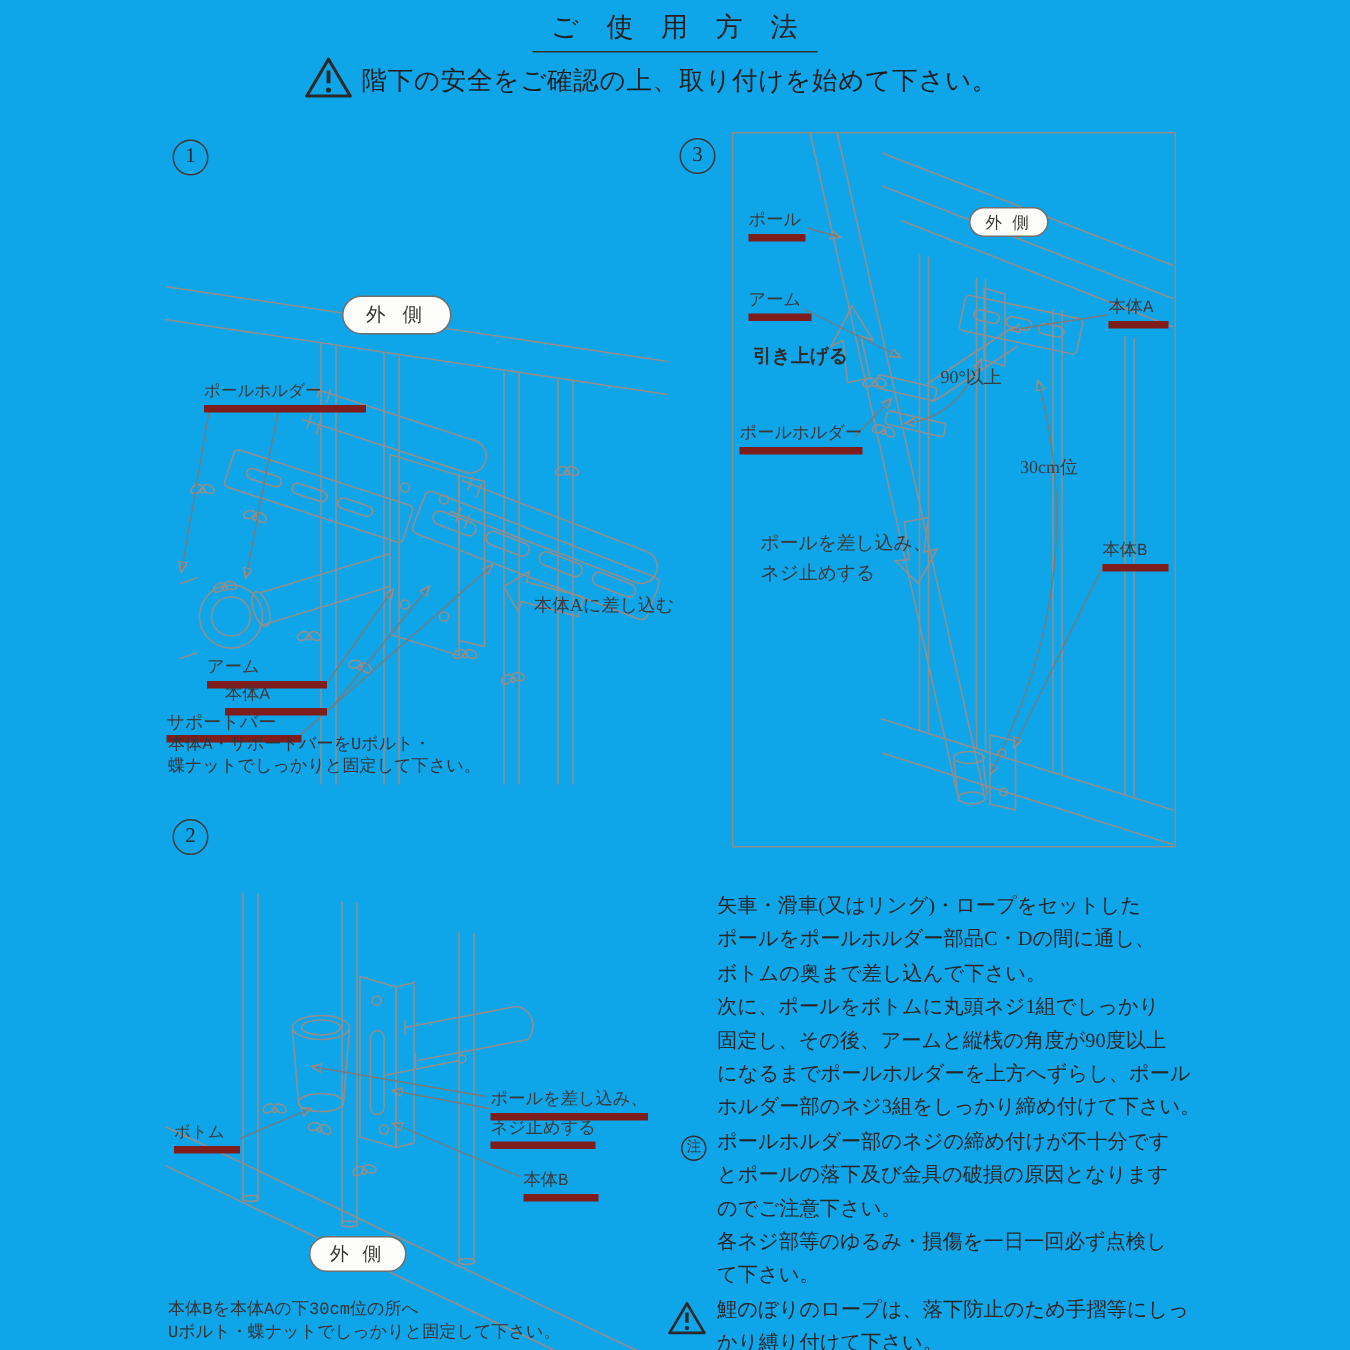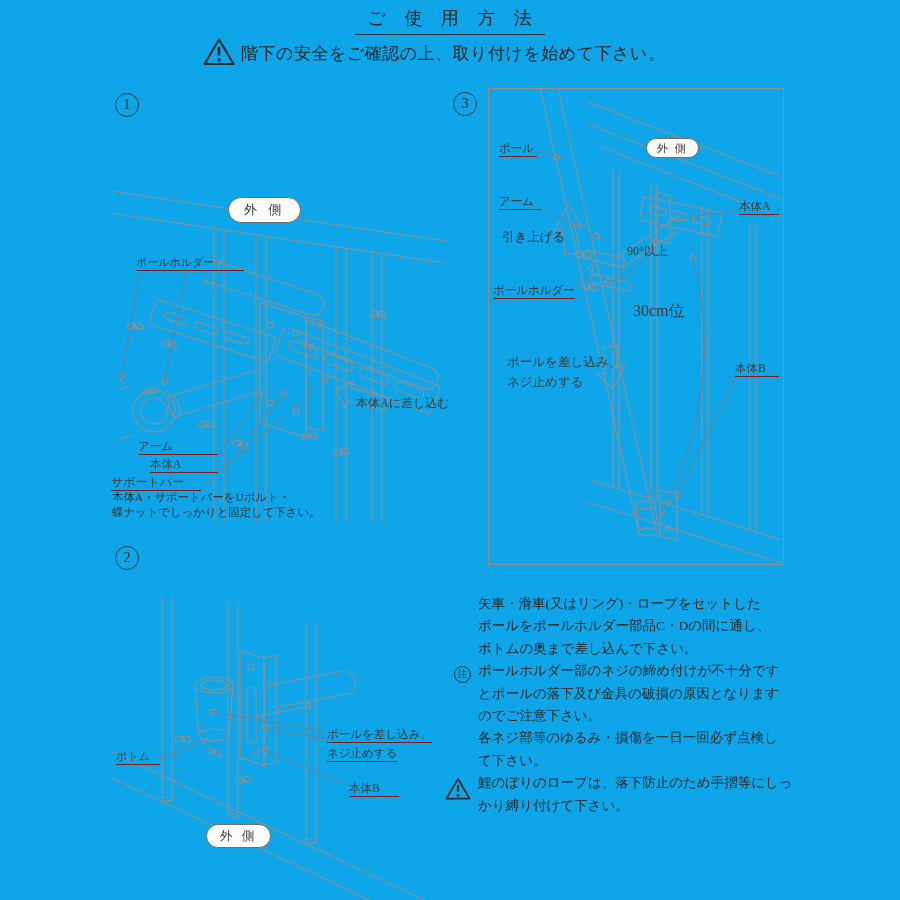--- a/index.html
+++ b/index.html
@@ -11,24 +11,24 @@
   
   .title-wrap{left:0;top:6px;width:900px;text-align:center;}
   .title{display:inline-block;font-size:18px;letter-spacing:7px;color:#222;
          border-bottom:1.6px solid #333;padding:0 6px 4px 12px;}
   .warn-text{left:241px;top:42px;font-size:17px;color:#1d1d1d;letter-spacing:0.5px;}
   
   .stepnum{width:22px;height:22px;border:1.4px solid #3a3a3a;border-radius:50%;
            font-size:14px;line-height:22px;text-align:center;color:#2a2a2a;}
   
   .lbl{font-size:11.5px;color:#3a3a3a;line-height:14px;}
-  .ul{border-bottom:1px solid #7f1d1d;display:inline-block;padding-bottom:1px;}
+  .ul{border-bottom:5px solid #7f1d1d;display:inline-block;padding-bottom:1px;font-family:Liberation Mono, monospace;}
   .oval{border:1.1px solid #6f6f6f;border-radius:18px;background:#fcfcfb;
         color:#333;text-align:right;display:inline-block;}
-  .cap{font-size:11.4px;line-height:15.4px;color:#333;}
+  .cap{font-size:11.4px;line-height:15.4px;color:#333;font-family:Liberation Mono, monospace;}
   
   .frame{left:488px;top:88px;width:294px;height:475px;border:1px solid #8d8d8d;}
   
   .instr{left:441px;top:581px;width:436px;font-size:13.5px;line-height:22.4px;color:#262626;margin-top:12px;}
   .irow{display:flex;align-items:flex-start;}
   .imark{width:37px;flex:0 0 37px;padding-top:2px;}
   .ibody{flex:1;}
   .notec{display:inline-block;width:15px;height:15px;border:1px solid #2e2e2e;border-radius:50%;
          font-size:9.5px;line-height:15px;text-align:center;color:#2e2e2e;margin-left:13px;margin-top:3px;}
   
@@ -190,20 +190,22 @@
     <path class="ld" d="M214,176 L98,156" marker-end="url(#ah2)"></path>
     <path class="ld" d="M216,184 L152,172" marker-end="url(#ah2)"></path>
     <path class="ld" d="M238,230 L152,194" marker-end="url(#ah2)"></path>
   </svg>
 
   <span class="abs lbl ul" style="left:116px;top:749px;font-size:11px;min-width:44px">ボトム</span>
   <span class="abs lbl ul" style="left:327px;top:727px">ポールを差し込み、</span>
   <span class="abs lbl ul" style="left:327px;top:746px">ネジ止めする</span>
   <span class="abs lbl ul" style="left:349px;top:781px;min-width:50px">本体B</span>
   <span class="abs oval" style="left:206px;top:824px;font-size:12.5px;letter-spacing:3px;padding:2.5px 13px">外 側</span>
+  <div class="abs cap pre" style="left:112px;top:867px">本体Bを本体Aの下30cm位の所へ
+Uボルト・蝶ナットでしっかりと固定して下さい。</div>
 
   <div class="abs stepnum" style="left:453px;top:92px">3</div>
   <div class="abs frame"></div>
 
   <svg class="art" style="left:488px;top:88px" width="294" height="475" viewBox="0 0 294 475">
     <defs>
       <marker id="ah3" markerWidth="8" markerHeight="7" refX="6.5" refY="3" orient="auto-start-reverse" markerUnits="userSpaceOnUse">
           <path d="M0,0 L7,3 L0,6 Z" fill="#6f6f6f" stroke="none"></path>
         </marker>
       <g id="wn3">
@@ -259,34 +261,41 @@
     <path class="ld" d="M48,118 L112,150" marker-end="url(#ah3)"></path>
     <path class="ld" d="M250,122 L186,132" marker-end="url(#ah3)"></path>
     <path class="ld" d="M82,203 L106,178" marker-end="url(#ah3)"></path>
     <path class="ld" d="M248,288 L188,410" marker-end="url(#ah3)"></path>
   </svg>
 
   <span class="abs lbl ul" style="left:499px;top:141px;min-width:38px">ポール</span>
   <span class="abs oval" style="left:646px;top:138px;font-size:11px;letter-spacing:2px;padding:1.5px 10px">外 側</span>
   <span class="abs lbl ul" style="left:499px;top:194px;min-width:42px">アーム</span>
   <span class="abs lbl ul" style="left:739px;top:199px;min-width:40px">本体A</span>
-  <span class="abs lbl" style="left:502px;top:230px;font-size:12.5px;font-weight:400;color:#2c2c2c">引き上げる</span>
+  <span class="abs lbl" style="left:502px;top:230px;font-size:12.5px;font-weight:700;color:#2c2c2c">引き上げる</span>
   <span class="abs lbl ul" style="left:493px;top:283px;min-width:82px">ポールホルダー</span>
   <span class="abs lbl" style="left:627px;top:244px;font-size:12px">90°以上</span>
-  <span class="abs lbl" style="left:633px;top:304px;font-size:16px">30cm位</span>
+  <span class="abs lbl" style="left:680px;top:304px;font-size:12px">30cm位</span>
   <div class="abs lbl pre" style="left:507px;top:352px;font-size:12.5px;line-height:20px">ポールを差し込み、
 ネジ止めする</div>
   <span class="abs lbl ul" style="left:735px;top:361px;min-width:44px">本体B</span>
 
   <div class="abs instr">
     <div class="irow">
       <div class="imark"></div>
       <div class="ibody pre">矢車・滑車(又はリング)・ロープをセットした
 ポールをポールホルダー部品C・Dの間に通し、
 ボトムの奥まで差し込んで下さい。</div>
+    </div>
+    <div class="irow">
+      <div class="imark"></div>
+      <div class="ibody pre">次に、ポールをボトムに丸頭ネジ1組でしっかり
+固定し、その後、アームと縦桟の角度が90度以上
+になるまでポールホルダーを上方へずらし、ポール
+ホルダー部のネジ3組をしっかり締め付けて下さい。</div>
     </div>
     <div class="irow">
       <div class="imark">
         <span class="notec">注</span>
       </div>
       <div class="ibody pre">ポールホルダー部のネジの締め付けが不十分です
 とポールの落下及び金具の破損の原因となります
 のでご注意下さい。</div>
     </div>
     <div class="irow">

